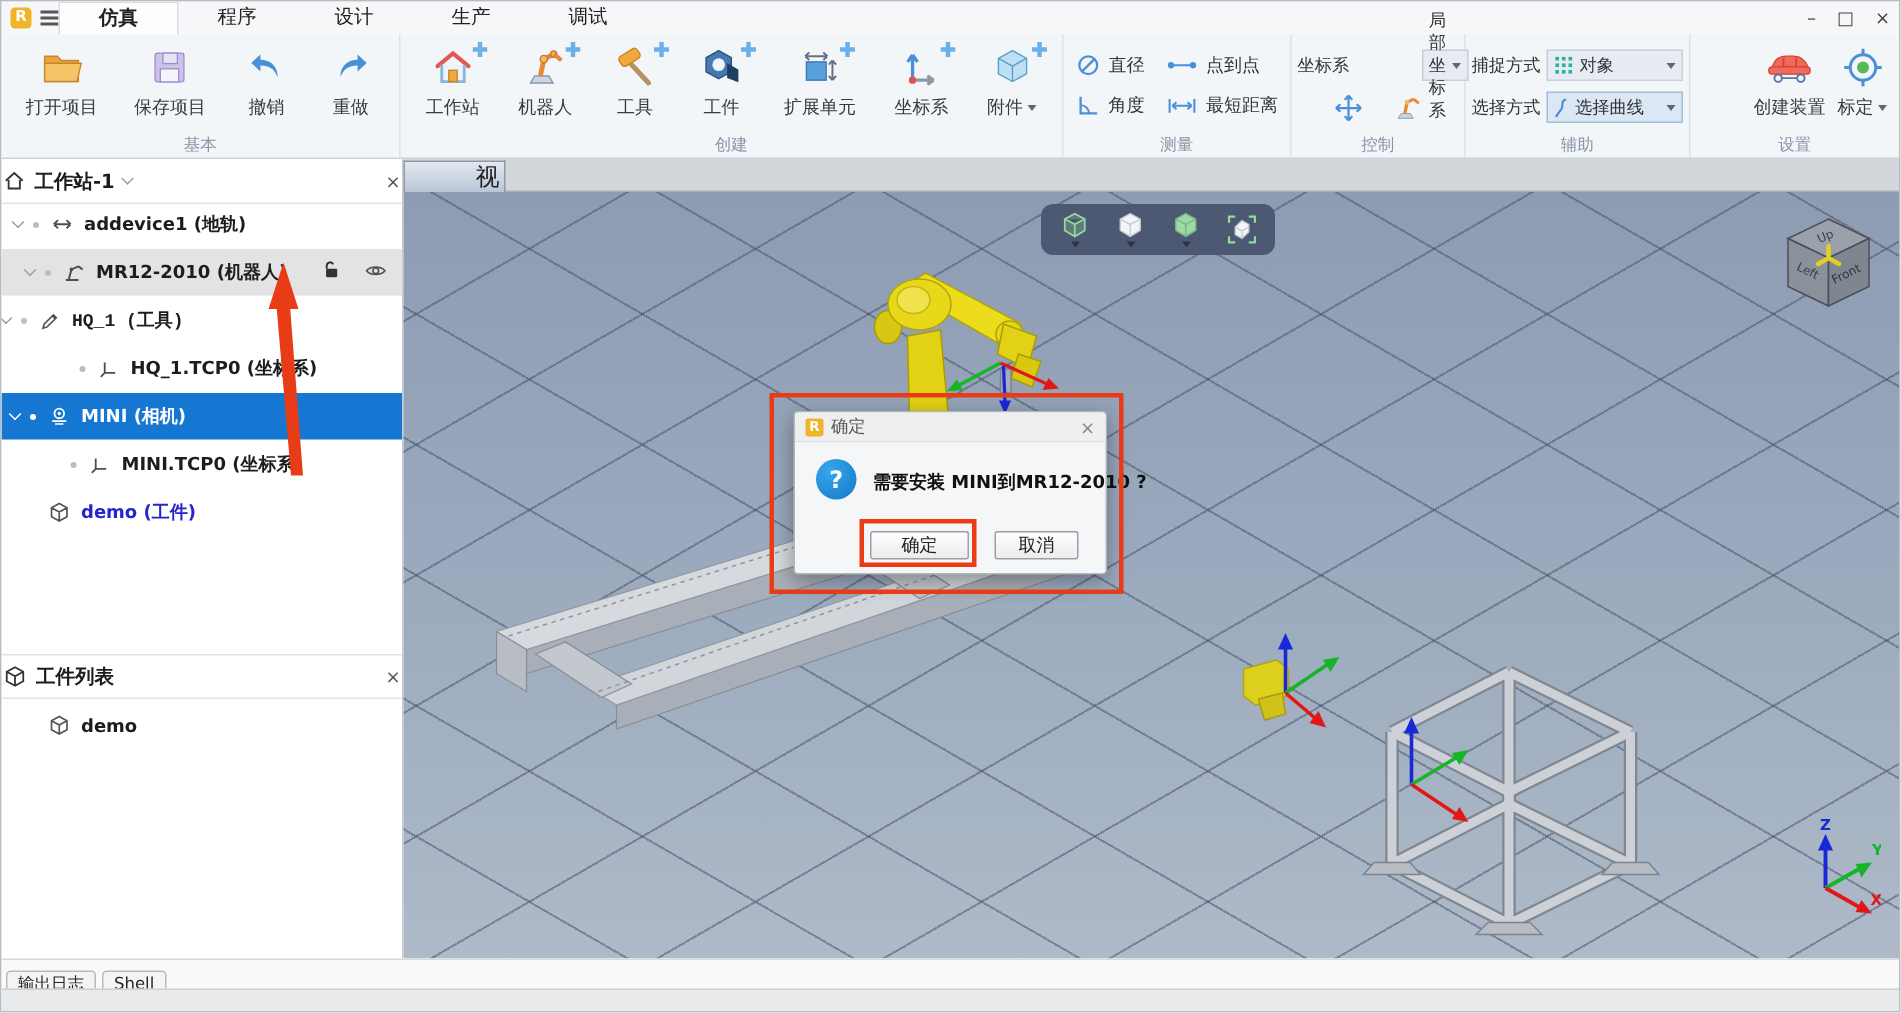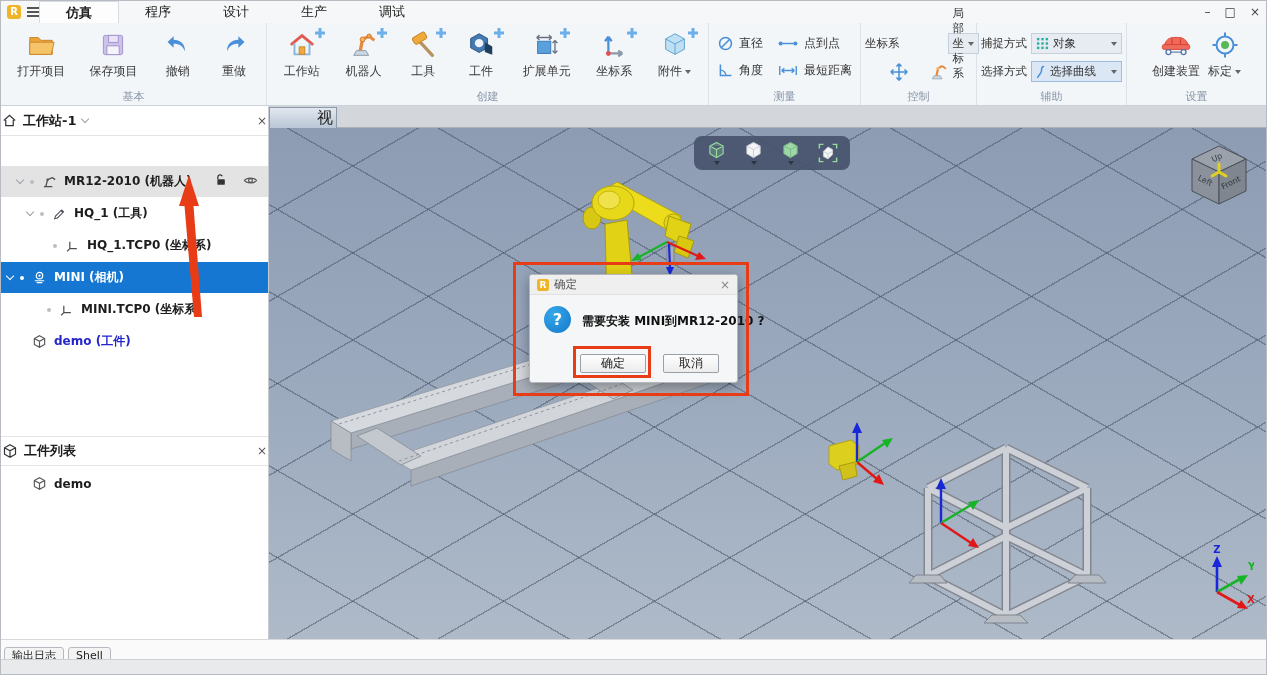--- a/index.html
+++ b/index.html
@@ -361,21 +361,21 @@
                 <path d="M9 1.5 C5 2 8 7 5.5 9.5 C3.5 12 2.5 13.5 2 14.5" stroke="#4a90d9" stroke-width="1.8" fill="none" stroke-linecap="round"></path>
               </svg>
             <span class="grow">选择曲线</span>
               <span class="caret"></span>
           </div>
         </div>
       </div>
       <div class="rgroup-label">辅助</div>
     </div>
 
-    <div class="rgroup" style="width:139px;justify-content:center;border-right:none;">
+    <div class="rgroup" style="width:139px;justify-content:flex-end;border-right:none;">
       <div class="rbtn">
         <span class="ric">
           <svg width="36" height="26" viewBox="0 0 36 26">
               <path d="M5 13 c1.5-5.5 5.5-8.5 10.5-8.5 h5.5 c5 0 9 3 11 8.5z" fill="#ef6a5a" stroke="#d8402e"></path>
               <rect x="2.5" y="12.5" width="31" height="5.5" rx="2.5" fill="#ef6a5a" stroke="#d8402e"></rect>
               <path d="M13.5 6 v6 M23 6 v6" stroke="#d8402e" stroke-width="1.4"></path>
               <circle cx="9.5" cy="21" r="2.8" fill="none" stroke="#5878a8" stroke-width="1.5"></circle>
               <circle cx="26.5" cy="21" r="2.8" fill="none" stroke="#5878a8" stroke-width="1.5"></circle>
               <path d="M12.5 21 h11" stroke="#5878a8" stroke-width="1.3"></path>
             </svg>
@@ -402,20 +402,30 @@
   <div class="sidebar">
     <div class="side-head" style="top:0;">
       <svg width="15" height="15" viewBox="0 0 16 16">
           <path d="M2 8 L8 2.5 l6 5.5 M4 7.5 V13.5 h8 V7.5" fill="none" stroke="#333" stroke-width="1.3"></path>
         </svg>
       <span class="htitle">工作站-1</span>
       <span class="chev"></span>
       <span class="xclose">×</span>
     </div>
 
+    <div class="trow" style="top:28px;padding-left:8px;">
+      <span class="chev"></span>
+        <span class="tdot"></span>
+      <span class="ticon">
+          <svg width="15" height="15" viewBox="0 0 16 16">
+            <path d="M2 8 h12 M2 8 l3-3 M2 8 l3 3 M14 8 l-3-3 M14 8 l-3 3" stroke="currentColor" fill="none" stroke-width="1.3"></path>
+          </svg>
+        </span>
+      <span>addevice1 (地轨)</span>
+    </div>
 
     <div class="trow hovered" style="top:60px;padding-left:16px;">
       <span class="chev"></span>
         <span class="tdot"></span>
       <span class="ticon">
           <svg width="15" height="15" viewBox="0 0 16 16">
             <path d="M2 13.5 h9 M4 13.5 L6 6 l5-2.2 M11 3.8 l3 2.2" stroke="currentColor" fill="none" stroke-width="1.4"></path>
             <circle cx="6" cy="6" r="1.3" fill="currentColor"></circle>
           </svg>
         </span>
@@ -425,21 +435,21 @@
               <rect x="5" y="7" width="8.5" height="6.5" rx="1" fill="#333"></rect>
               <path d="M5.5 7 V4.8 a2.6 2.6 0 0 1 5 -1" fill="none" stroke="#333" stroke-width="1.5"></path>
             </svg></span>
         <span><svg width="15" height="15" viewBox="0 0 16 16">
               <path d="M1.5 8 C4 4.6 12 4.6 14.5 8 C12 11.4 4 11.4 1.5 8z" fill="none" stroke="#555" stroke-width="1.2"></path>
               <circle cx="8" cy="8" r="2" fill="none" stroke="#555" stroke-width="1.2"></circle>
             </svg></span>
       </span>
     </div>
 
-    <div class="trow" style="top:92px;padding-left:26px;">
+    <div class="trow" style="top:92px;font-family:Liberation Mono, monospace;">
       <span class="chev"></span>
         <span class="tdot"></span>
       <span class="ticon">
           <svg width="14" height="14" viewBox="0 0 16 16">
             <path d="M3 13.5 l1-3.2 7-7 2.2 2.2 -7 7z M10.2 4.1 l2 2" stroke="currentColor" fill="none" stroke-width="1.2"></path>
           </svg>
         </span>
       <span>HQ_1 (工具)</span>
     </div>
 

